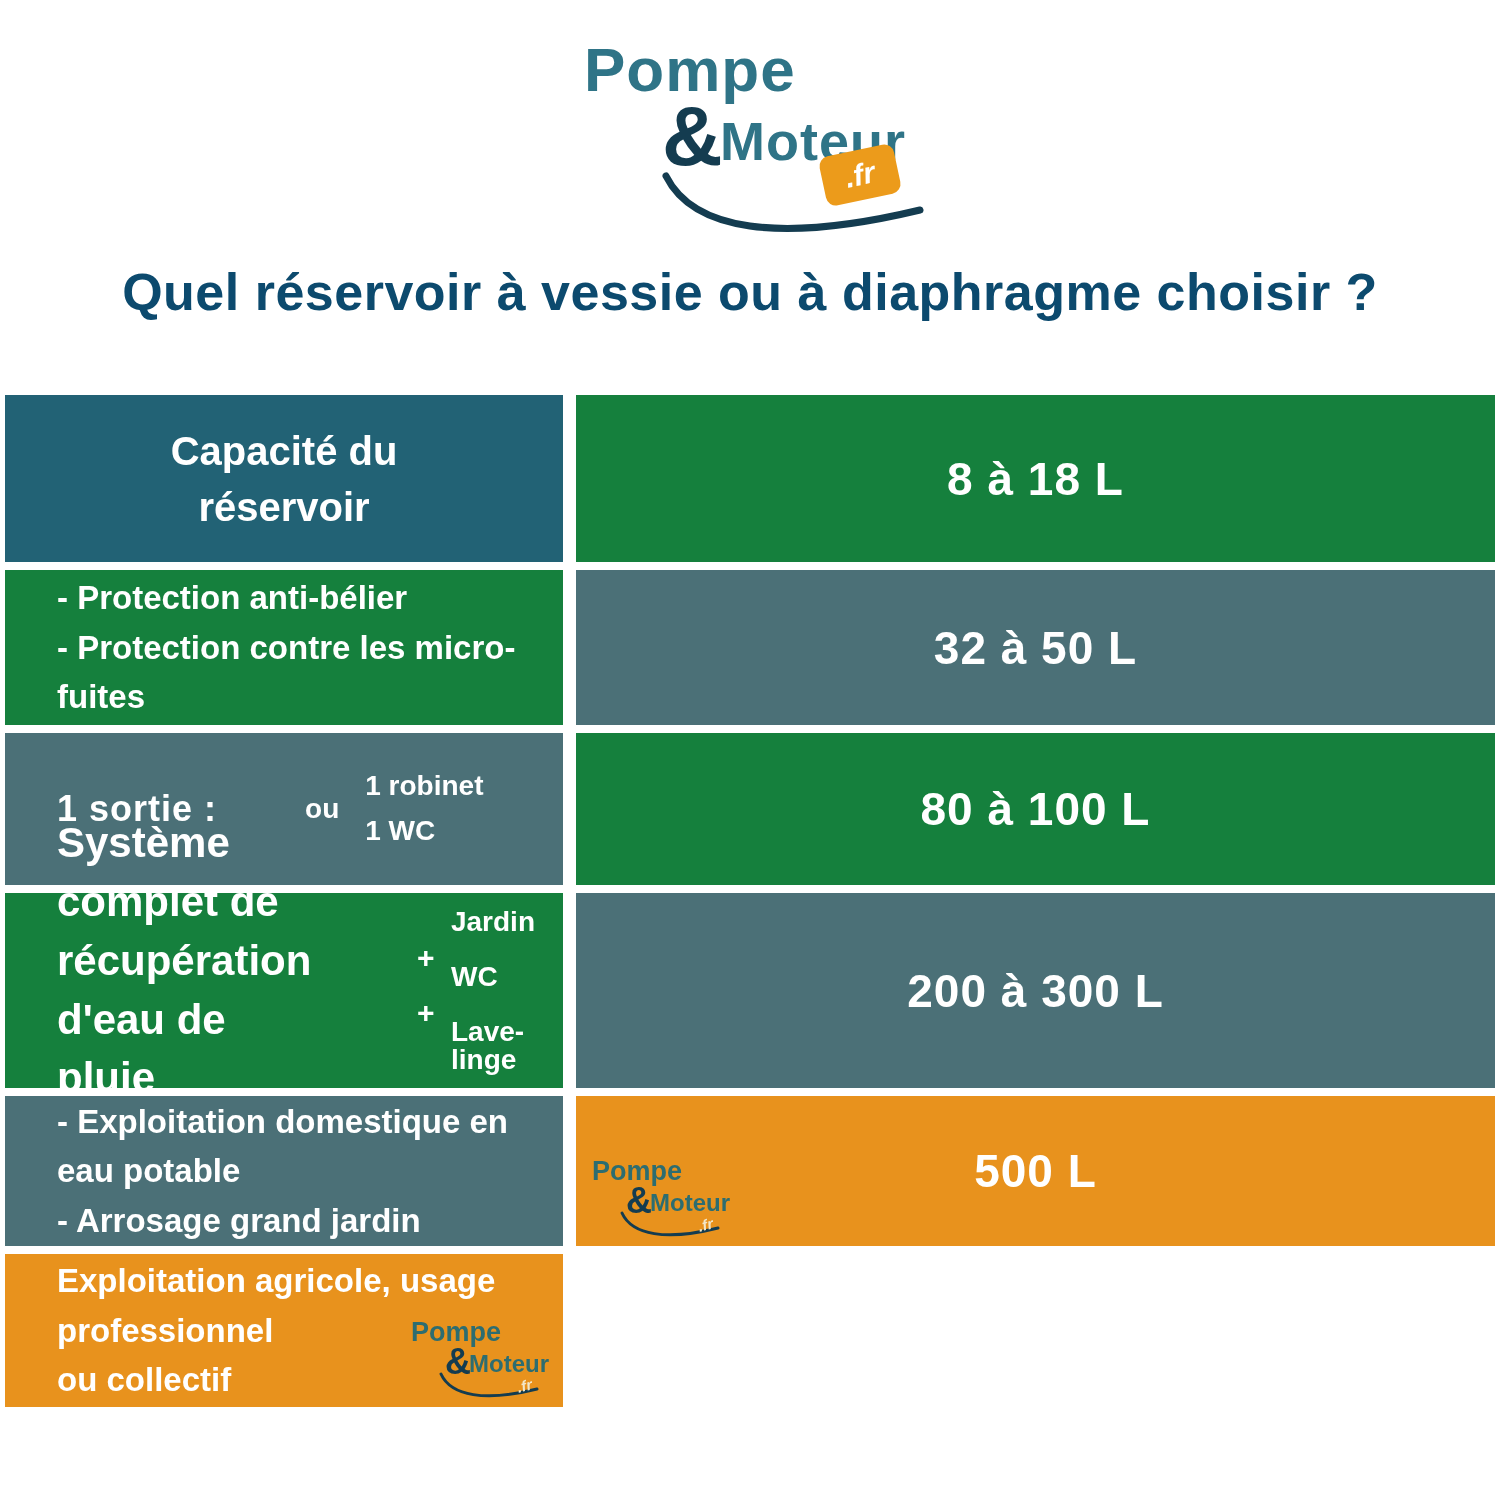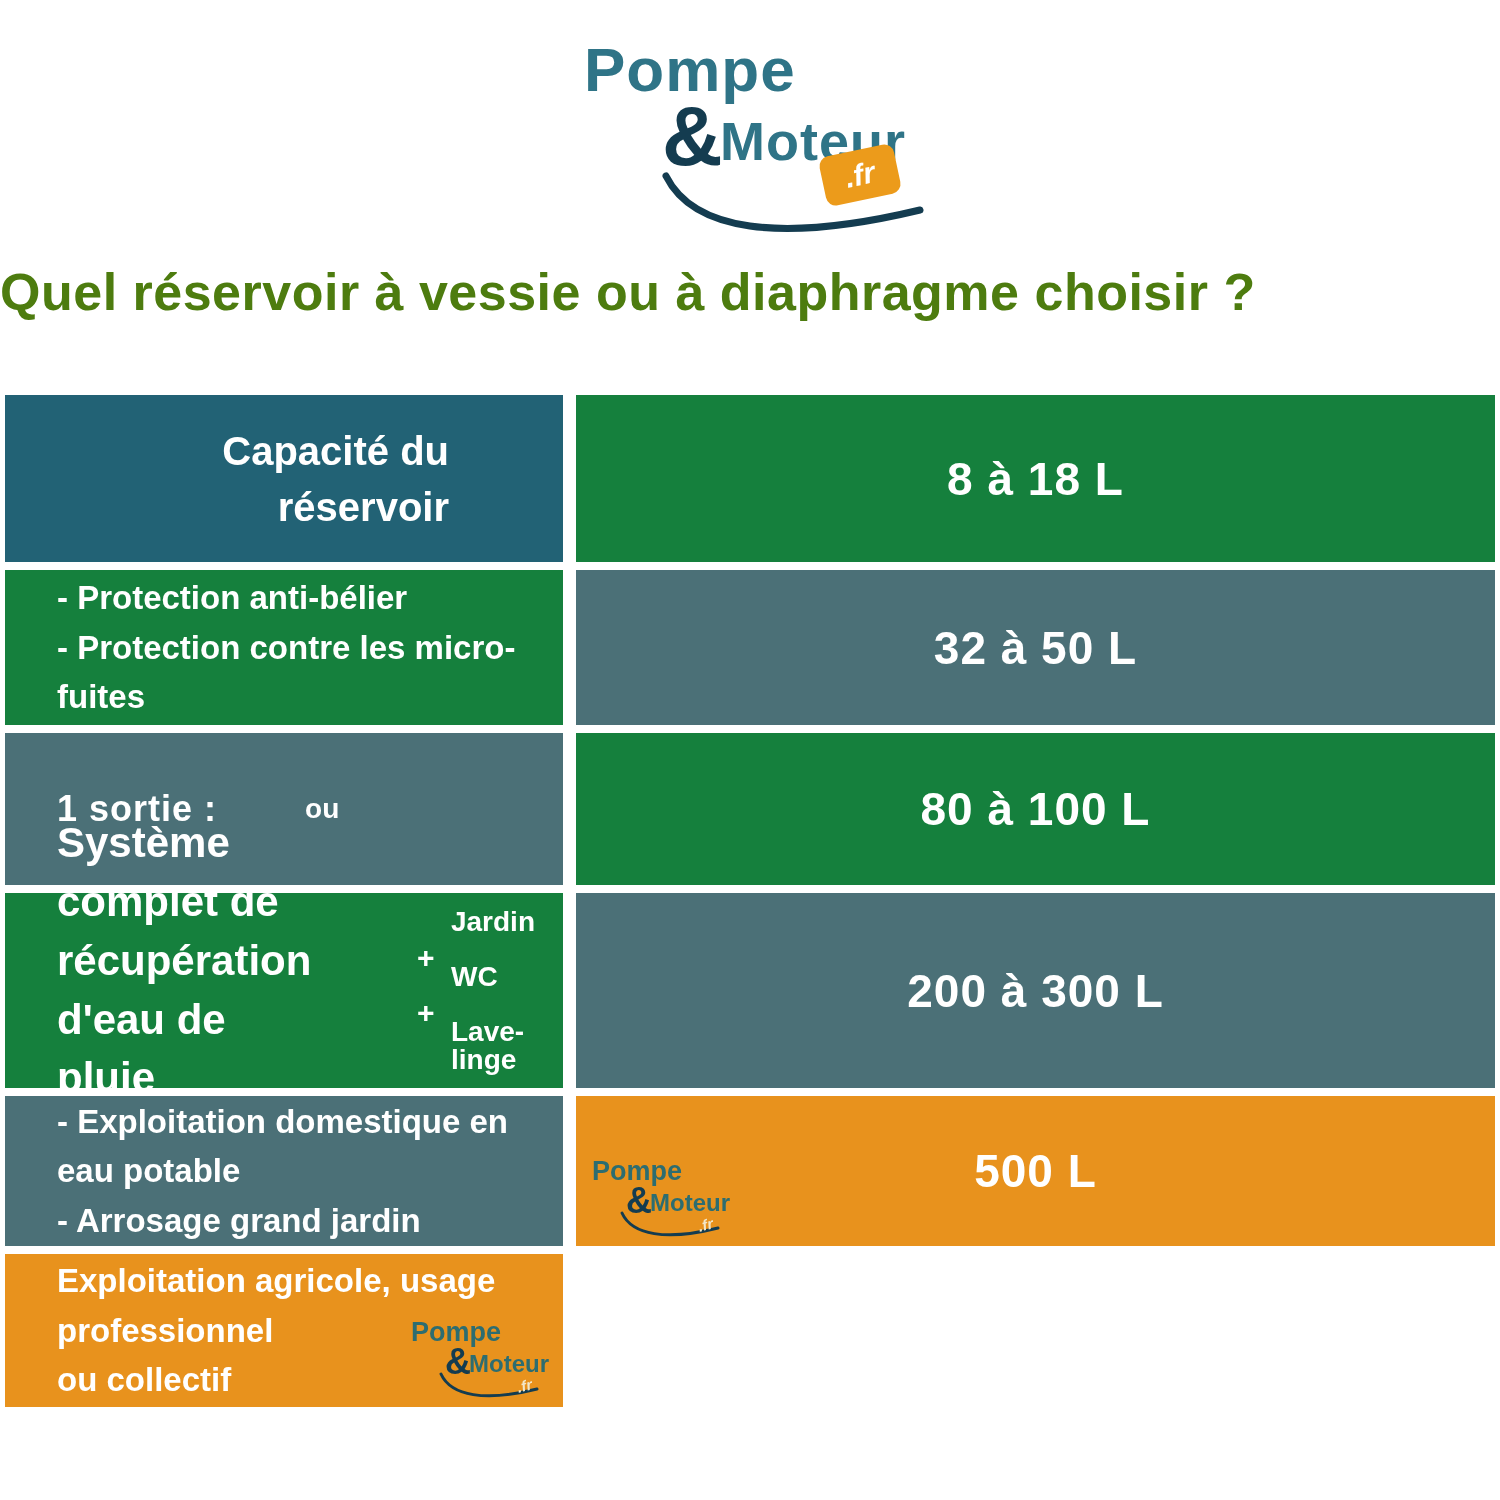--- a/index.html
+++ b/index.html
@@ -14,35 +14,35 @@
   .logo .amp{position:absolute;left:142px;top:58px;font-size:84px;font-weight:700;color:#143c50;}
   .logo .w2{position:absolute;left:200px;top:80px;font-size:54px;font-weight:700;color:#2f7487;letter-spacing:1px;}
   .logo .swoosh{position:absolute;left:128px;top:128px;}
   .logo .frtag{
     position:absolute;left:302px;top:120px;width:76px;height:50px;background:#ec9b1b;border-radius:10px;
     transform:rotate(-12deg);display:flex;align-items:center;justify-content:center;
     color:#ffffff;font-size:30px;font-weight:700;font-style:italic;
   }
   
   .title{
-    position:absolute;left:0;top:262px;width:1500px;
-    font-size:52px;font-weight:800;color:#4d7c0f;letter-spacing:0.5px;
+    position:absolute;left:0;top:262px;width:1500px;text-align:center;
+    font-size:52px;font-weight:800;color:#0c4a6e;letter-spacing:0.5px;
   }
   
   .table{
     position:absolute;left:5px;top:395px;width:1490px;
     display:grid;grid-template-columns:558px 919px;column-gap:13px;
     grid-template-rows:167px 155px 152px 195px 150px 153px;row-gap:8px;
   }
   .cell{display:flex;align-items:center;justify-content:center;color:#ffffff;position:relative;}
   .c-header{background:#226275;}
   .c-teal{background:#15803d;}
   .c-slate{background:#4b7077;}
   .c-orange{background:#e8921d;}
-  .hdr-cap{font-size:40px;font-weight:700;text-align:right;line-height:1.4;width:330px;}
+  .hdr-cap{font-size:40px;font-weight:700;text-align:center;line-height:1.4;width:330px;}
   .hdr-usg{font-size:40px;font-weight:700;}
   .cap{font-size:46px;font-weight:700;letter-spacing:1px;}
   .usage{justify-content:flex-start;padding-left:52px;padding-right:28px;}
   .u-lines{font-size:33px;font-weight:700;line-height:1.5;}
   
   .sortie-wrap{display:flex;align-items:center;font-weight:700;}
   .sortie-label{font-size:36px;letter-spacing:1px;}
   .sortie-ou{font-size:28px;margin-left:88px;}
   .sortie-opts{margin-left:26px;font-size:28px;line-height:1.6;}
   
@@ -98,20 +98,24 @@
       </div>
     </div>
 
     <div class="cell c-slate">
       <div class="cap">32 à 50 L</div>
     </div>
     <div class="cell c-slate usage">
       <div class="sortie-wrap">
         <span class="sortie-label">1 sortie :</span>
         <span class="sortie-ou">ou</span>
+        <span class="sortie-opts">
+          <div>1 robinet</div>
+          <div>1 WC</div>
+        </span>
       </div>
     </div>
 
     <div class="cell c-teal">
       <div class="cap">80 à 100 L</div>
     </div>
     <div class="cell c-teal usage">
       <div class="sys-wrap">
         <div class="sys-text">
           <div>Système complet de</div>

